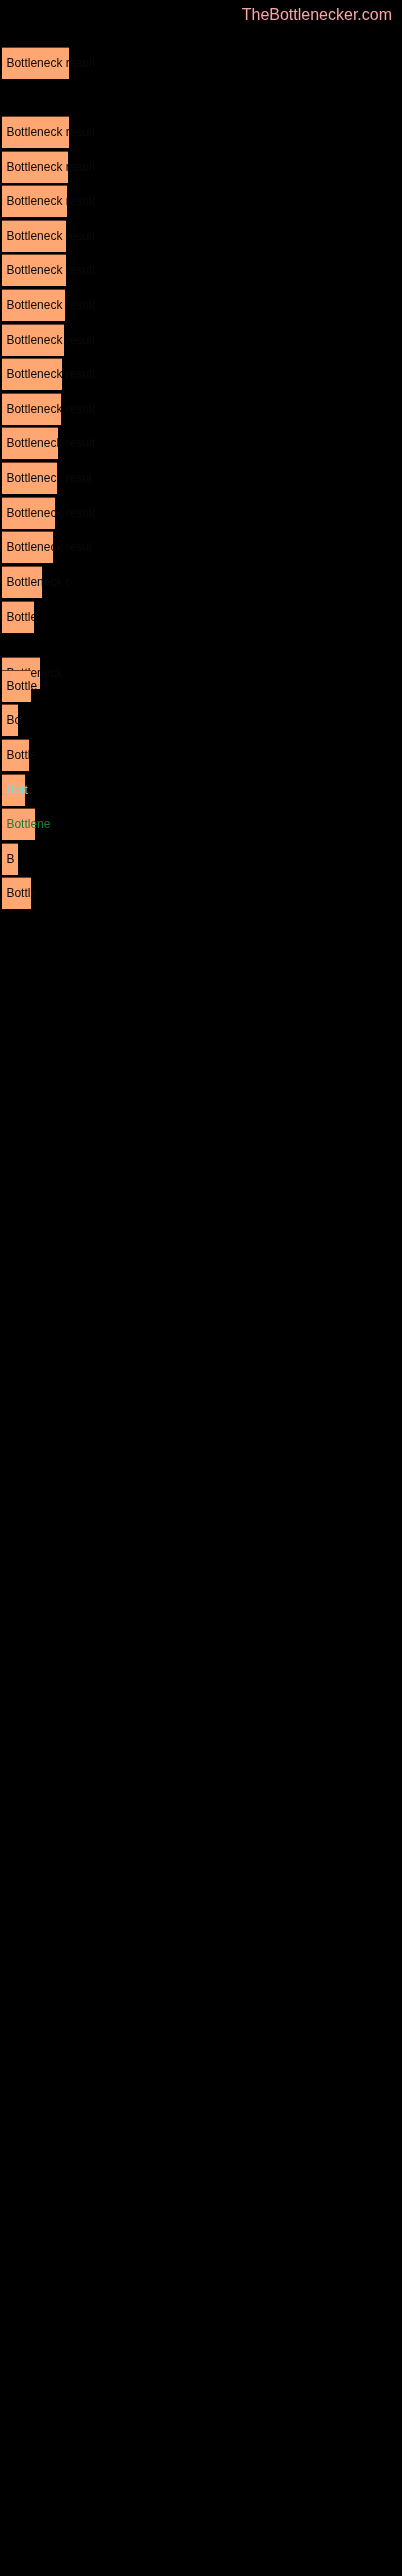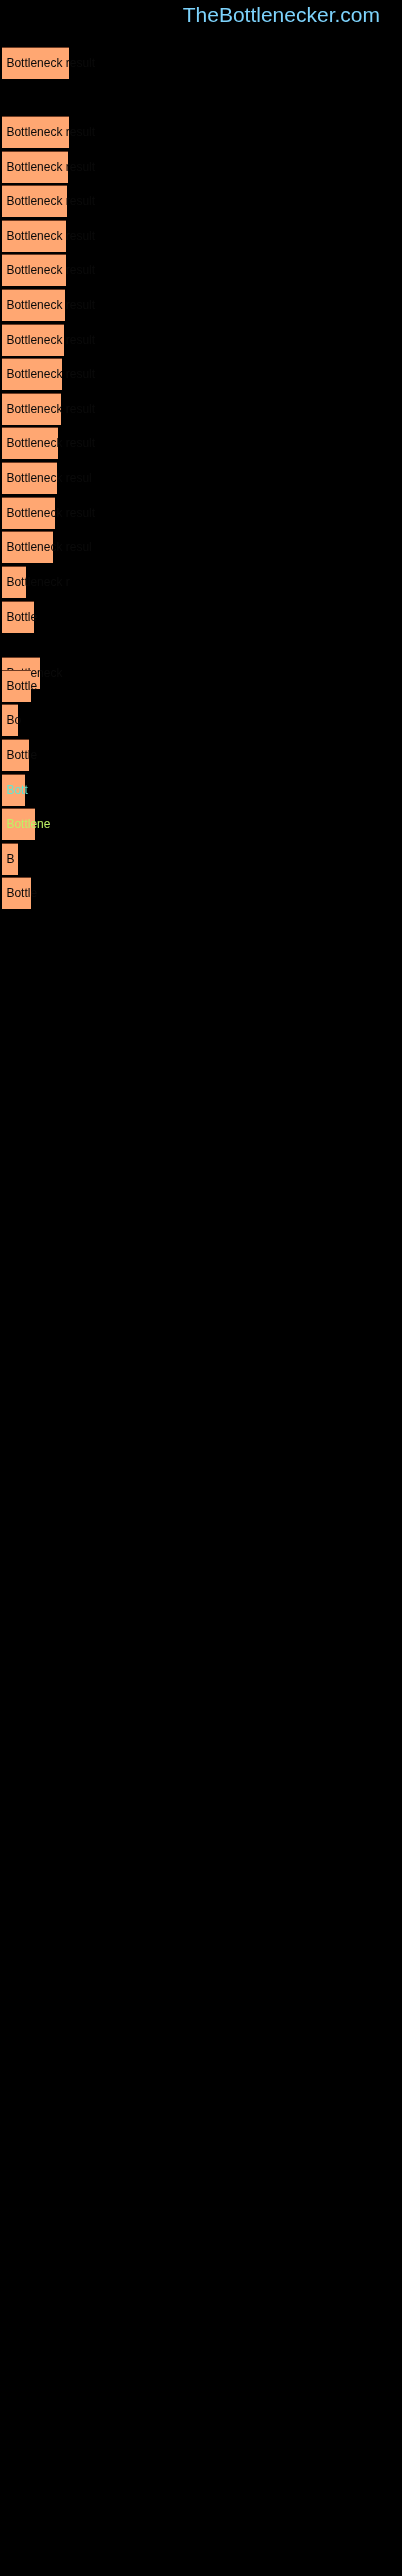--- a/index.html
+++ b/index.html
@@ -16,24 +16,24 @@
   }
   #chart-root {
     position: absolute;
     left: 0; top: 0;
     width: 403px;
     height: 2576px;
     background: #000000;
   }
   .chart-title {
     position: absolute;
-    right: 23px;
+    right: 11px;
     top: 4px;
-    font-size: 21px;
-    color: #7dd3fc;
+    font-size: 16px;
+    color: #fca5a5;
     font-family: "Liberation Sans", sans-serif;
     letter-spacing: 0px;
     white-space: nowrap;
     line-height: 21px;
   }
   .bars-layer {
     position: absolute;
     left: 0; top: 0;
     width: 403px;
     height: 2576px;
@@ -122,21 +122,21 @@
         <div class="bar-label" style="color: rgb(10, 10, 10);">Bottleneck resul</div>
       </div>
       <div class="bar-row" style="top: 497px; width: 53px;">
         <div class="bar-rect" style="background: rgb(255, 167, 114); border-top-color: rgb(107, 58, 34);"></div>
         <div class="bar-label" style="color: rgb(10, 10, 10);">Bottleneck result</div>
       </div>
       <div class="bar-row" style="top: 531px; width: 51px;">
         <div class="bar-rect" style="background: rgb(255, 167, 114); border-top-color: rgb(107, 58, 34);"></div>
         <div class="bar-label" style="color: rgb(10, 10, 10);">Bottleneck resul</div>
       </div>
-      <div class="bar-row" style="top: 566px; width: 24px;">
+      <div class="bar-row" style="top: 566px; width: 40px;">
         <div class="bar-rect" style="background: rgb(255, 167, 114); border-top-color: rgb(107, 58, 34);"></div>
         <div class="bar-label" style="color: rgb(10, 10, 10);">Bottleneck r</div>
       </div>
       <div class="bar-row" style="top: 601px; width: 32px;">
         <div class="bar-rect" style="background: rgb(255, 167, 114); border-top-color: rgb(107, 58, 34);"></div>
         <div class="bar-label" style="color: rgb(10, 10, 10);">Bottle</div>
       </div>
       <div class="bar-row" style="top: 657px; width: 38px;">
         <div class="bar-rect" style="background: rgb(255, 167, 114); border-top-color: rgb(107, 58, 34);"></div>
         <div class="bar-label" style="color: rgb(10, 10, 10);">Bottleneck</div>
@@ -152,21 +152,21 @@
       <div class="bar-row" style="top: 739px; width: 26.6px;">
         <div class="bar-rect" style="background: rgb(255, 167, 114); border-top-color: rgb(107, 58, 34);"></div>
         <div class="bar-label" style="color: rgb(10, 10, 10);">Bottle</div>
       </div>
       <div class="bar-row" style="top: 774px; width: 23px;">
         <div class="bar-rect" style="background: rgb(255, 167, 114); border-top-color: rgb(107, 58, 34);"></div>
         <div class="bar-label" style="color: #5eead4;">Bott</div>
       </div>
       <div class="bar-row" style="top: 808px; width: 33px;">
         <div class="bar-rect" style="background: rgb(255, 167, 114); border-top-color: rgb(107, 58, 34);"></div>
-        <div class="bar-label" style="color: #bef264;">Bottlene</div>
+        <div class="bar-label" style="color: #15803d;">Bottlene</div>
       </div>
       <div class="bar-row" style="top: 843px; width: 15.3px;">
         <div class="bar-rect" style="background: rgb(255, 167, 114); border-top-color: rgb(107, 58, 34);"></div>
         <div class="bar-label" style="color: rgb(10, 10, 10);">B</div>
       </div>
       <div class="bar-row" style="top: 877px; width: 29px;">
         <div class="bar-rect" style="background: rgb(255, 167, 114); border-top-color: rgb(107, 58, 34);"></div>
         <div class="bar-label" style="color: rgb(10, 10, 10);">Bottle</div>
       </div>
     </div>

